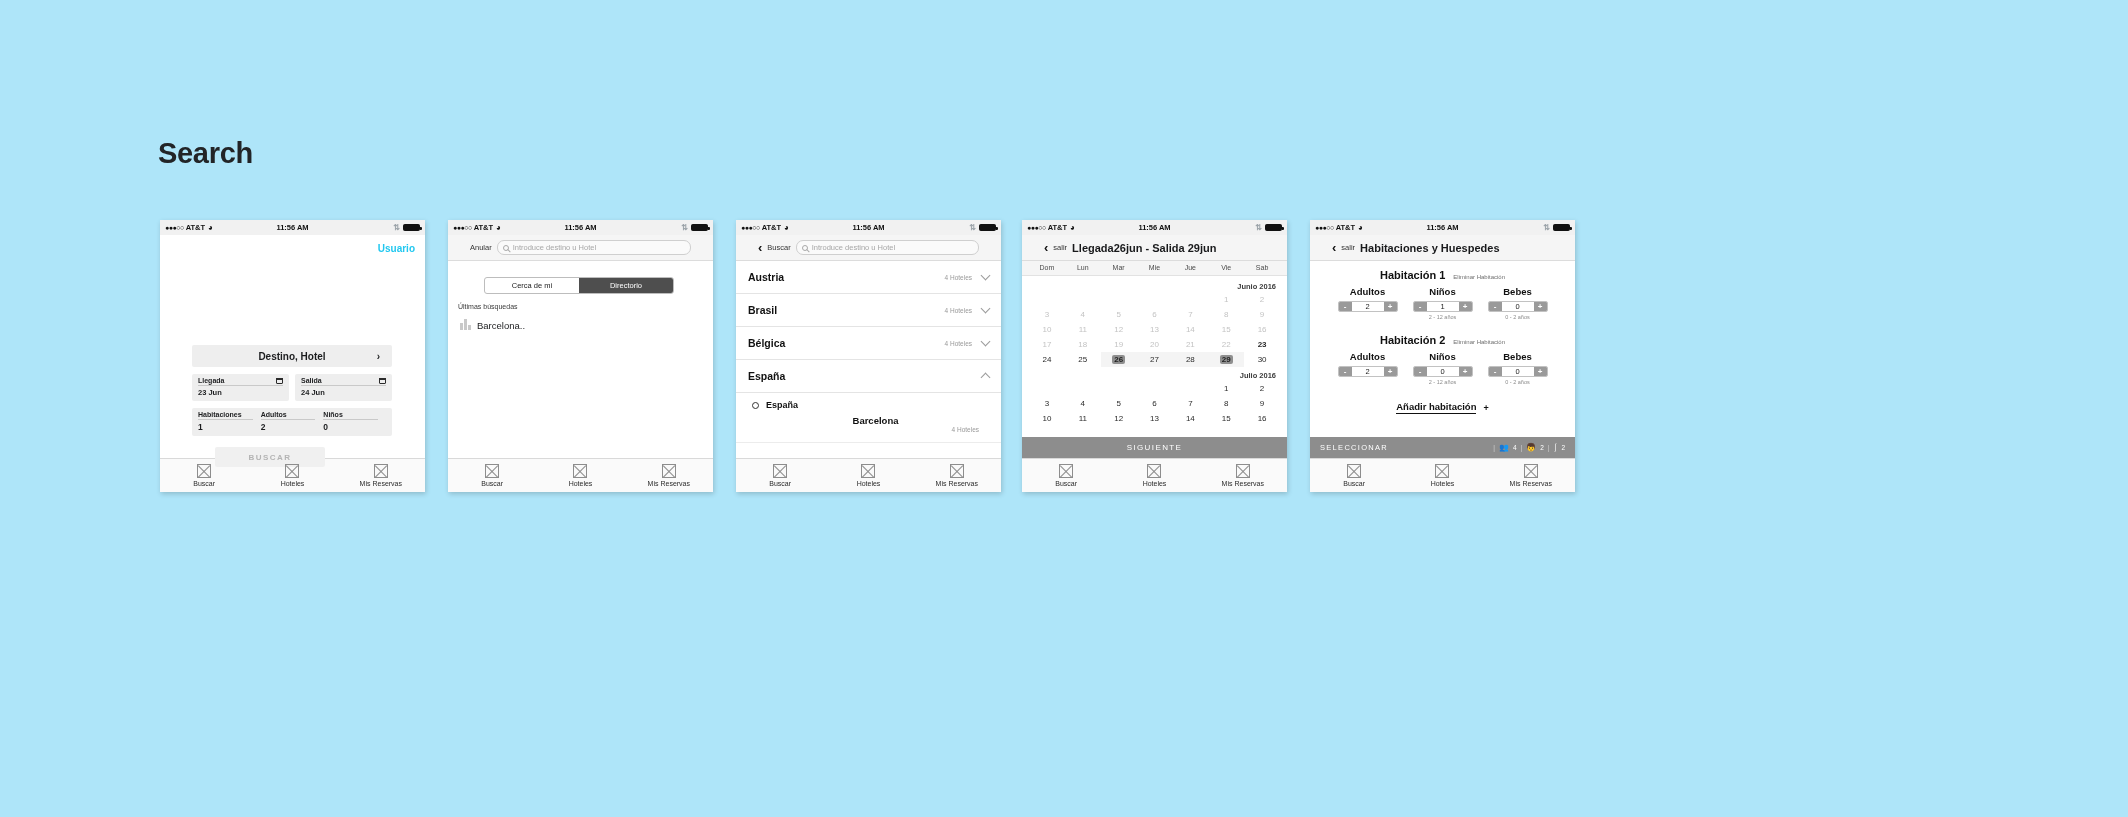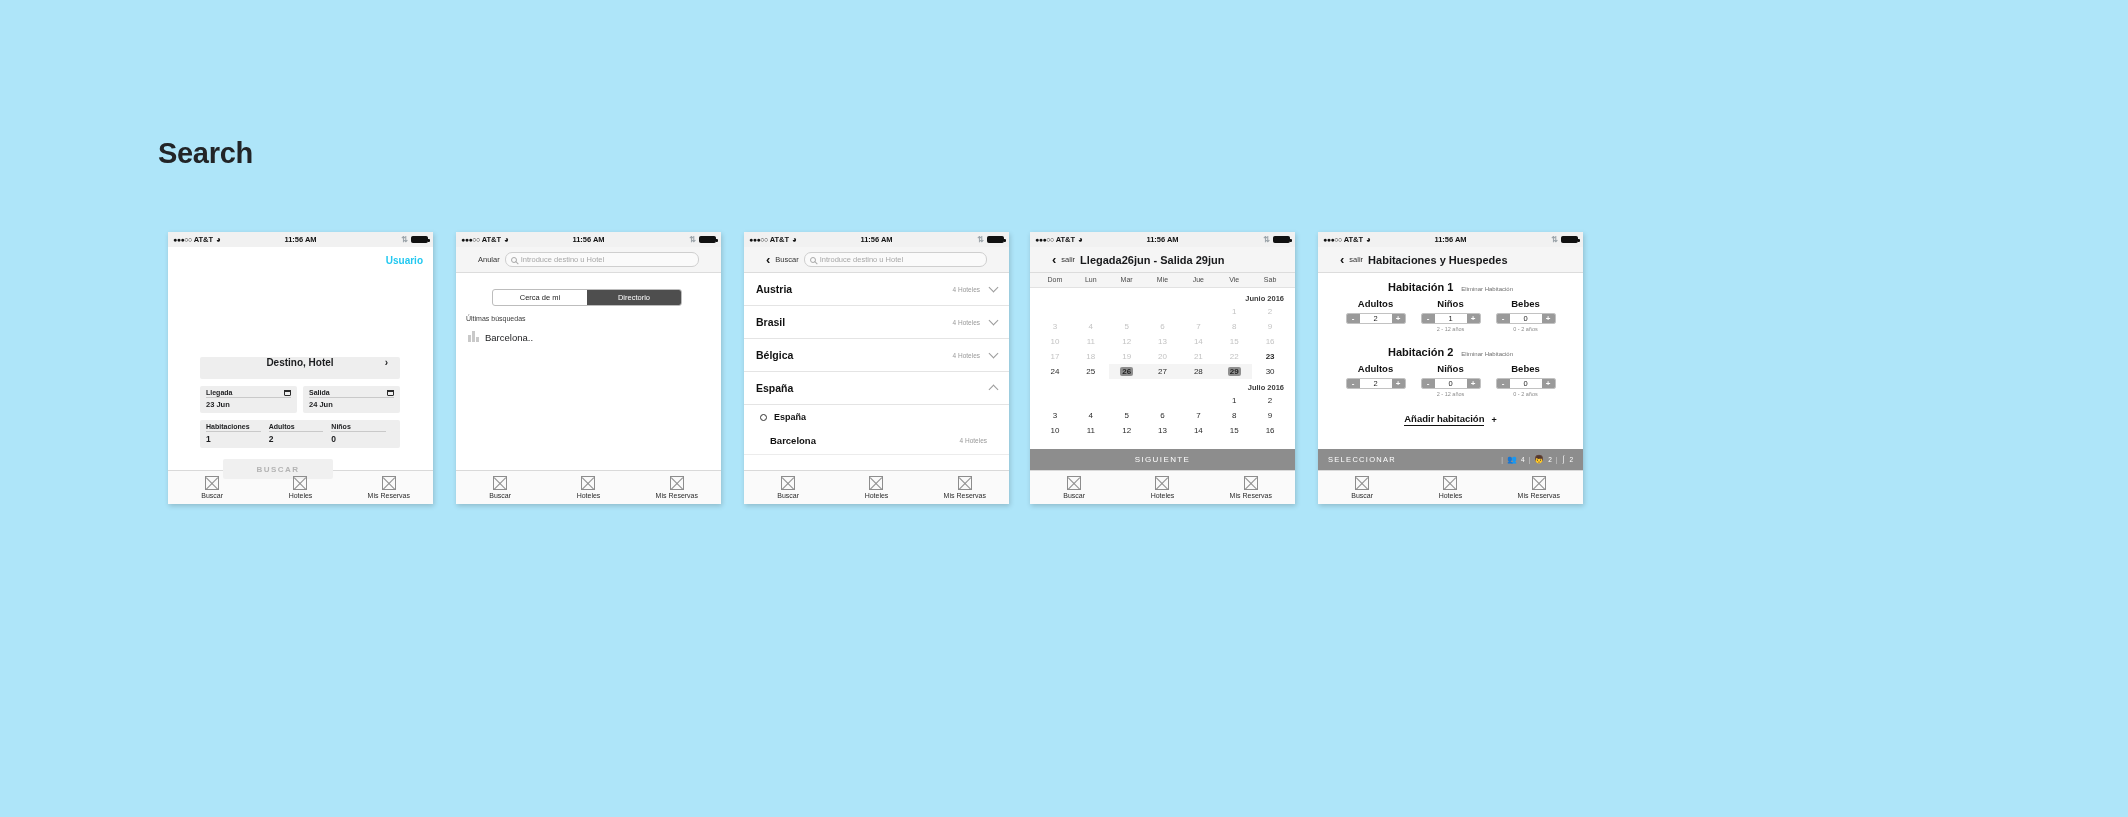--- a/index.html
+++ b/index.html
@@ -17,29 +17,28 @@
     font-size: 29px;
     font-weight: bold;
     color: #222427;
     letter-spacing: -0.3px;
     margin-top: 39px;
   }
 
   
   .phone {
     position: absolute;
-    top: 232px;
+    top: 220px;
     width: 265px;
     height: 272px;
     background: #ffffff;
     box-shadow: 1px 2px 5px rgba(0,0,0,0.18);
     display: flex;
     flex-direction: column;
     overflow: hidden;
-    margin-left: 8px;
   }
   #phone-1 { left: 160px; }
   #phone-2 { left: 448px; }
   #phone-3 { left: 736px; }
   #phone-4 { left: 1022px; }
   #phone-5 { left: 1310px; }
 
   
   .statusbar {
     height: 15px;
@@ -110,21 +109,21 @@
 
   
   .body-white { flex: 1; background: #fff; position: relative; }
   .usuario {
     position: absolute; right: 10px; top: 8px;
     color: #22c8f0; font-weight: bold; font-size: 10px;
   }
   .dest-btn {
     position: absolute; left: 32px; top: 110px; width: 200px; height: 22px;
     background: #eeeeee; border-radius: 2px;
-    display: flex; justify-content: center;
+    display: flex; align-items: center; justify-content: center;
     font-size: 10px; font-weight: bold; color: #1c1d1f;
     position: absolute;
   }
   .dest-btn .chev-r {
     position: absolute; right: 12px; font-size: 10px; font-weight: bold;
   }
   .date-row {
     position: absolute; left: 32px; top: 139px; width: 200px;
     display: flex; gap: 6px;
   }
@@ -220,21 +219,21 @@
   }
   .chev-u { transform: rotate(-135deg); margin-top: 2px; }
   .sub-sel {
     display:flex; align-items:center; gap:7px; padding: 7px 12px 5px 16px;
     background: #fff;
   }
   .radio { width:7px; height:7px; border:1.2px solid #333; border-radius:50%; }
   .sub-sel-label { font-size:9px; font-weight:bold; color:#111; }
   .city-row {
     display:flex; align-items:center; padding: 0 12px 0 26px;
-    height: 28px; border-bottom: 1px solid #ececec;
+    height: 28px; border-bottom: 1px solid #ececec; flex-direction: column;
   }
   .city-name { font-size: 9.5px; font-weight:bold; color:#111; }
 
   
   .cal-head {
     display:flex; background:#f5f5f5; border-bottom:1px solid #e2e2e2;
     padding: 3px 7px 4px; flex: 0 0 auto;
   }
   .cal-head span {
     flex:1; text-align:center; font-size: 7px; color:#4a4a4a;

